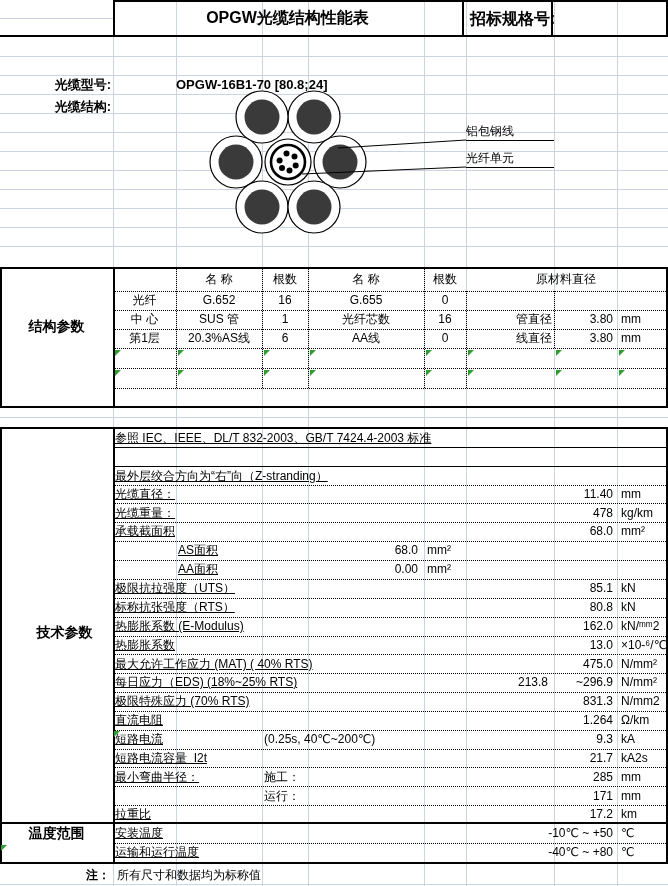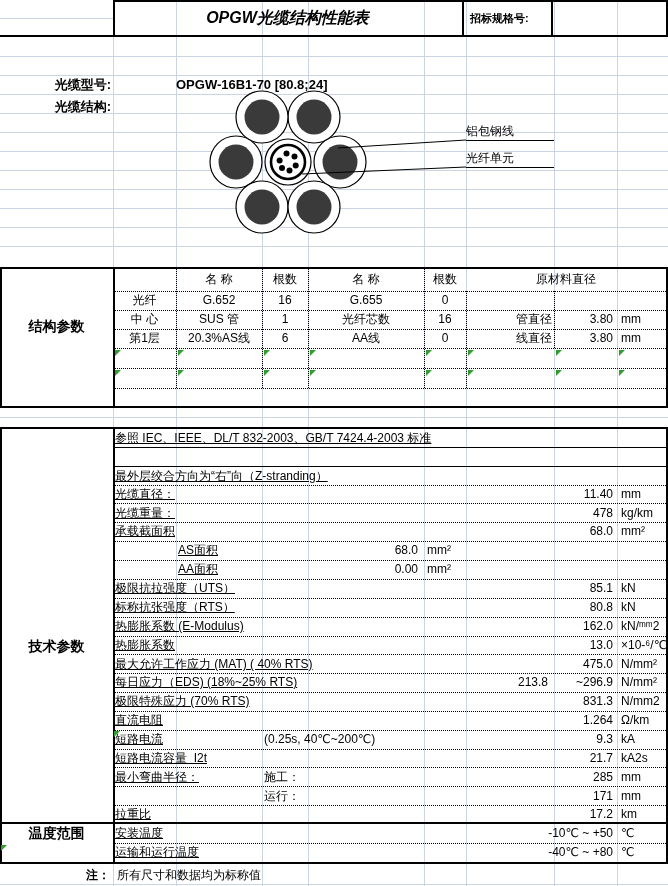--- a/index.html
+++ b/index.html
@@ -69,22 +69,22 @@
   <div class="hgrid" style="top:246px;left:0;width:668px"></div>
   <div class="hgrid" style="top:417px;left:0;width:668px"></div>
   <div class="hgrid" style="top:884px;left:0;width:668px"></div>
 
   <div class="hthick" style="top:0;left:113px;width:555px"></div>
   <div class="hthick" style="top:35px;left:0;width:668px"></div>
   <div class="vthick" style="left:113px;top:0;height:37px"></div>
   <div class="vthick" style="left:462px;top:0;height:37px"></div>
   <div class="vthick" style="left:551px;top:0;height:37px"></div>
   <div class="vthick" style="left:666px;top:0;height:37px"></div>
-  <div class="txt bold ctr" style="left:113px;top:8px;width:349px;font-size:16px;font-style:italic;">OPGW光缆结构性能表</div>
-  <div class="txt bold" style="left:470px;top:9px;width:80px;font-size:11px;">招标规格号:</div>
+  <div class="txt bold ctr" style="left:113px;top:8px;width:349px;font-size:16px;">OPGW光缆结构性能表</div>
+  <div class="txt bold" style="left:470px;top:9px;width:80px;font-size:16px;">招标规格号:</div>
   <div class="txt" style="left:556px;top:9px;width:106px;"></div>
 
   <div class="txt bold rt" style="left:0;top:75px;width:111px;font-size:13px;">光缆型号:</div>
   <div class="txt bold" style="left:176px;top:75px;width:280px;font-size:13px;">OPGW-16B1-70 [80.8;24]</div>
 
   <div class="txt bold rt" style="left:0;top:97px;width:111px;font-size:13px;">光缆结构:</div>
 
   <svg class="abs" style="left:200px;top:78px;z-index:5" width="270" height="172" viewBox="0 0 270 172">
 
     <g stroke="#000" stroke-width="1.2">
@@ -190,21 +190,21 @@
   <div class="tri" style="left:426px;top:370px"></div>
   <div class="tri" style="left:468px;top:370px"></div>
   <div class="tri" style="left:556px;top:370px"></div>
   <div class="tri" style="left:619px;top:370px"></div>
 
   <div class="hthick" style="top:427px;left:0;width:668px"></div>
   <div class="hthick" style="top:822px;left:0;width:668px"></div>
   <div class="vthick" style="left:0;top:427px;height:397px"></div>
   <div class="vthick" style="left:666px;top:427px;height:397px"></div>
   <div class="vthick" style="left:113px;top:427px;height:397px"></div>
-  <div class="seclab" style="top:421px;height:451px;">技术参数</div>
+  <div class="seclab" style="top:407px;height:451px;padding-left:8px;">技术参数</div>
 
   <div class="hthin" style="top:447px;left:113px;width:553px"></div>
   <div class="hthin" style="top:466px;left:113px;width:553px"></div>
   <div class="hdot" style="top:485px;left:113px;width:553px"></div>
   <div class="hdot" style="top:503px;left:113px;width:553px"></div>
   <div class="hdot" style="top:522px;left:113px;width:553px"></div>
   <div class="hdot" style="top:541px;left:113px;width:553px"></div>
   <div class="hdot" style="top:560px;left:113px;width:553px"></div>
   <div class="hdot" style="top:579px;left:113px;width:553px"></div>
   <div class="hdot" style="top:598px;left:113px;width:553px"></div>

